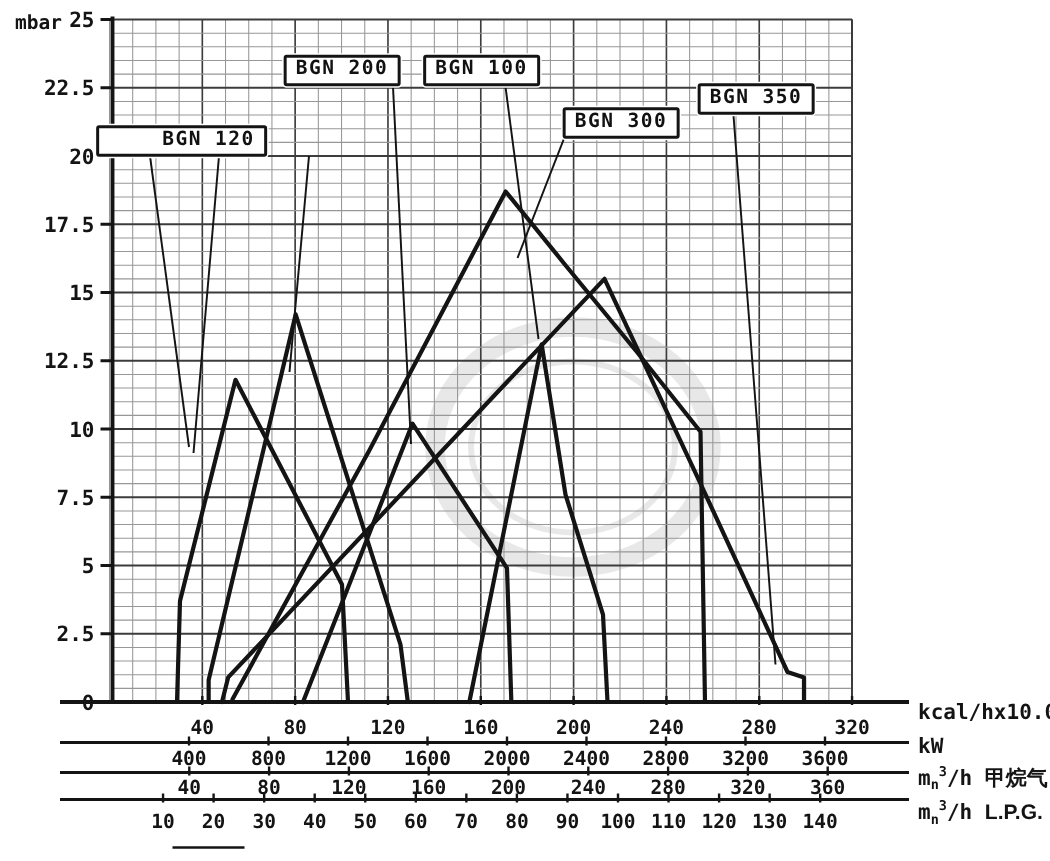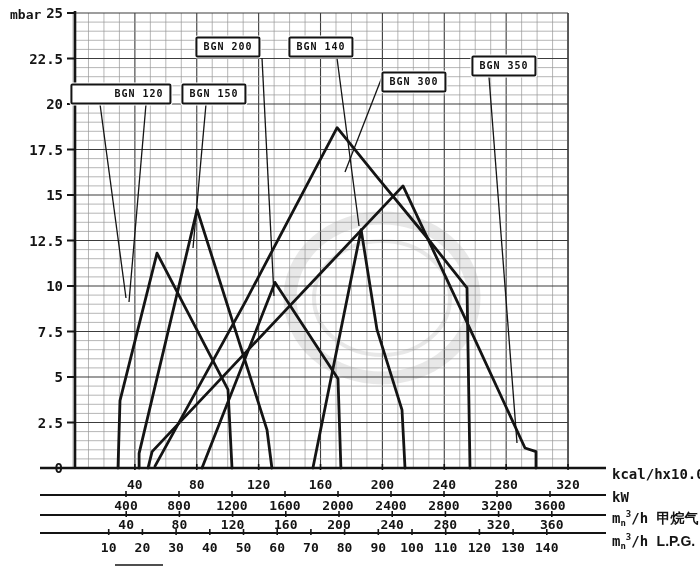--- a/index.html
+++ b/index.html
@@ -1,21 +1,21 @@
 <!DOCTYPE html>
 <html><head>
 <meta charset="utf-8">
 <style>
   html,body{margin:0;padding:0;background:#e8e8e8;font-family:"DejaVu Sans Mono","Liberation Mono",monospace;}
   #stage{position:relative;width:700px;height:574px;background:#ffffff;overflow:hidden;}
   #plot-svg{position:absolute;left:0;top:0;}
   .bgn-box{
     position:absolute;transform:translate(-50%,-50%);
     background:#ffffff;border:2px solid #141414;border-radius:2px;
-    padding:0px 6px 1px 6px;font-weight:bold;font-size:10px;line-height:16px;
+    padding:0px 6px 1px 6px;font-weight:bold;font-size:13px;line-height:16px;
     color:#111;white-space:nowrap;letter-spacing:1px;box-shadow:0 0 0 1px #fff;
   }
   text{font-family:"DejaVu Sans Mono","Liberation Mono",monospace;fill:#141414;}
 </style>
 </head>
 <body>
 
 <div id="stage">
   <svg id="plot-svg" width="700" height="574" viewBox="0 0 700 574">
     <g>
@@ -241,18 +241,17 @@
         <text x="513.1" y="552" text-anchor="middle" font-size="13" font-weight="bold">130</text>
         <line x1="546.8" y1="529" x2="546.8" y2="535" stroke="#141414" stroke-width="1.6"></line>
         <text x="546.8" y="552" text-anchor="middle" font-size="13" font-weight="bold">140</text>
         <text x="612" y="546" font-size="14" font-weight="bold"><tspan>m</tspan><tspan dy="3" font-size="9">n</tspan><tspan dy="-9" font-size="9">3</tspan><tspan dy="6">/h </tspan><tspan font-family="sans-serif">L.P.G.</tspan></text>
         <line x1="115" y1="565" x2="163" y2="565" stroke="#141414" stroke-width="1.6"></line>
       </g>
     <text x="10" y="19" font-size="13" font-weight="bold">mbar</text>
   </svg>
 
   <div class="bgn-box" style="left: 121px; top: 94px; padding-left: 42px;">BGN 120</div>
-  <div class="bgn-box" style="left: 214px; top: 94px;">BGN 150</div>
   <div class="bgn-box" style="left: 228px; top: 47px;">BGN 200</div>
-  <div class="bgn-box" style="left: 321px; top: 47px;">BGN 140</div>
+  <div class="bgn-box" style="left: 321px; top: 47px;">BGN 100</div>
   <div class="bgn-box" style="left: 414px; top: 66px; margin-top: 16px;">BGN 300</div>
   <div class="bgn-box" style="left: 504px; top: 66px;">BGN 350</div>
 </div>
 
 </body></html>

